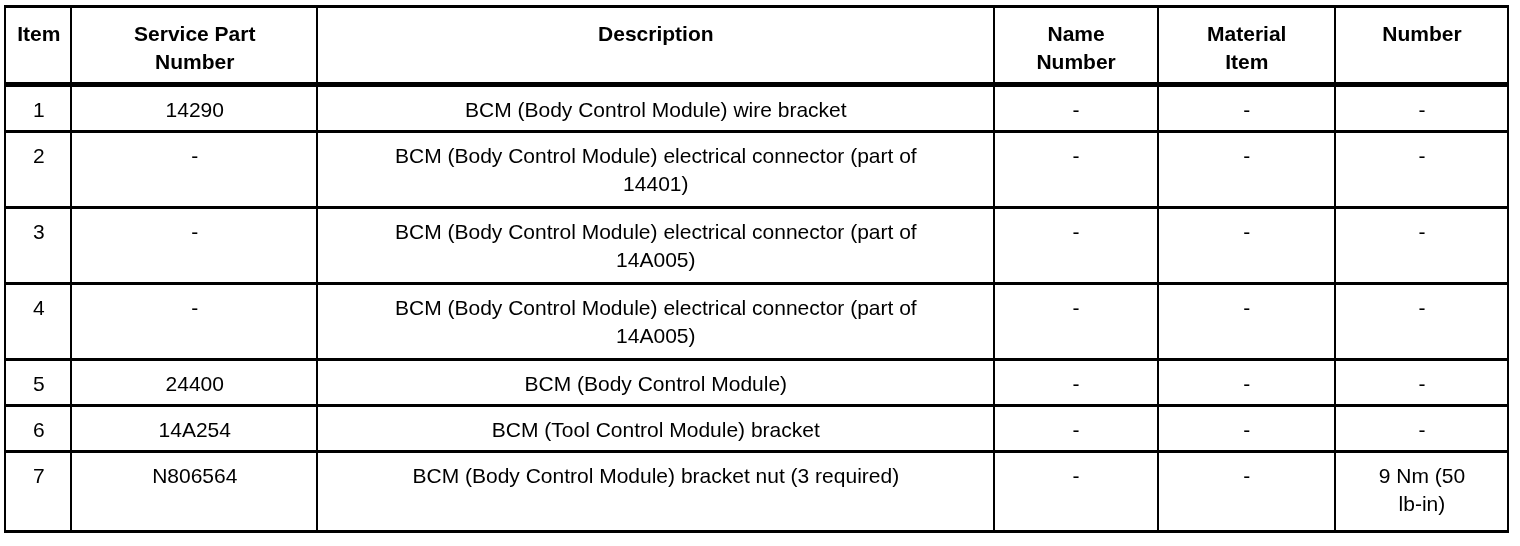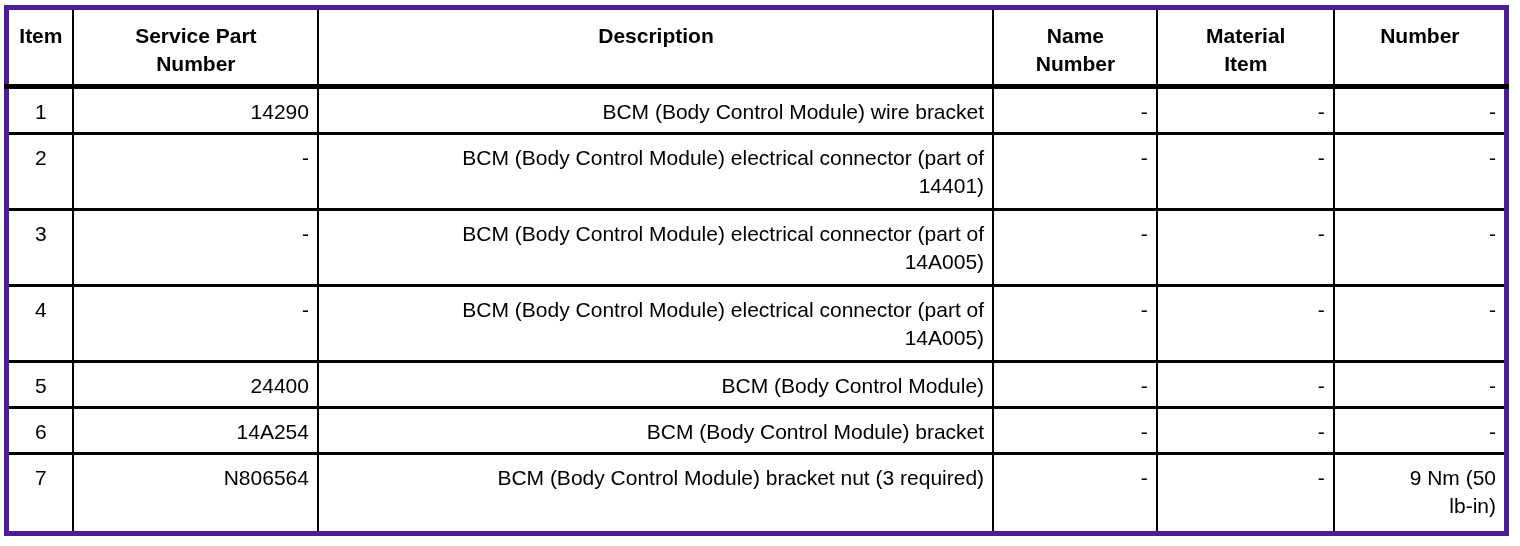--- a/index.html
+++ b/index.html
@@ -12,35 +12,35 @@
     height: 546px;
     font-family: "Liberation Sans", sans-serif;
     color: #000000;
     overflow: hidden;
   }
   table.parts {
     border-collapse: collapse;
     table-layout: fixed;
     width: 1505px;
     margin: 5px 0 0 4px;
-    border: 5px solid #4c1d95;
+    border: 2px solid #4c1d95;
     background: #ffffff;
   }
   .parts th, .parts td {
     border: 2px solid #000000;
     border-top-width: 3px;
     border-bottom-width: 3px;
     font-size: 21px;
     line-height: 28px;
     vertical-align: top;
     white-space: pre-wrap;
     overflow: hidden;
     padding: 9px 8px 6px 9px;
     font-weight: normal;
-    text-align: right;
+    text-align: center;
   }
   .parts thead th {
     font-weight: bold;
     text-align: center;
     border-bottom-width: 5px;
     padding-top: 12px;
   }
   .parts td.c-item { text-align: center; }
   
   col.w-item     { width: 66px; }
@@ -120,21 +120,21 @@
       <td class="c-item">5</td>
       <td>24400</td>
       <td>BCM (Body Control Module)</td>
       <td>-</td>
       <td>-</td>
       <td>-</td>
     </tr>
     <tr class="rh-short">
       <td class="c-item">6</td>
       <td>14A254</td>
-      <td>BCM (Body Control Module) bracket</td>
+      <td>BCM (Tool Control Module) bracket</td>
       <td>-</td>
       <td>-</td>
       <td>-</td>
     </tr>
     <tr class="rh-last">
       <td class="c-item">7</td>
       <td>N806564</td>
       <td>BCM (Body Control Module) bracket nut (3 required)</td>
       <td>-</td>
       <td>-</td>

